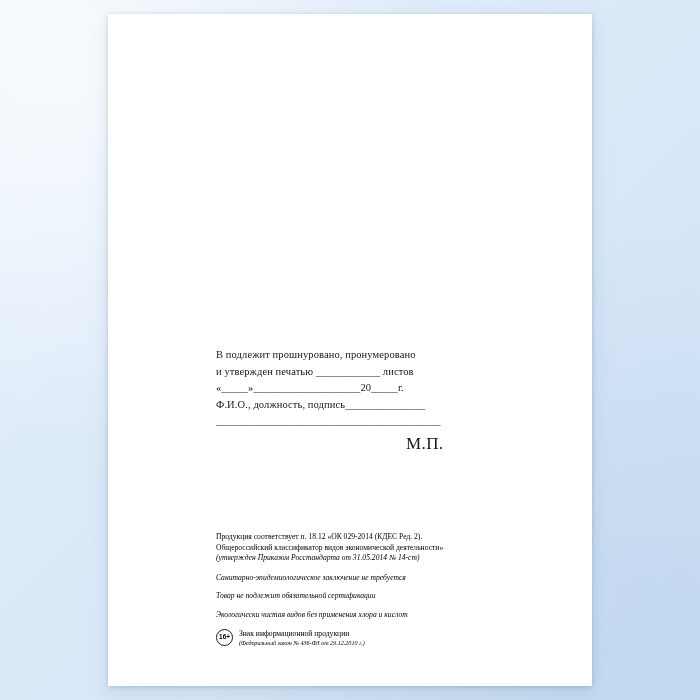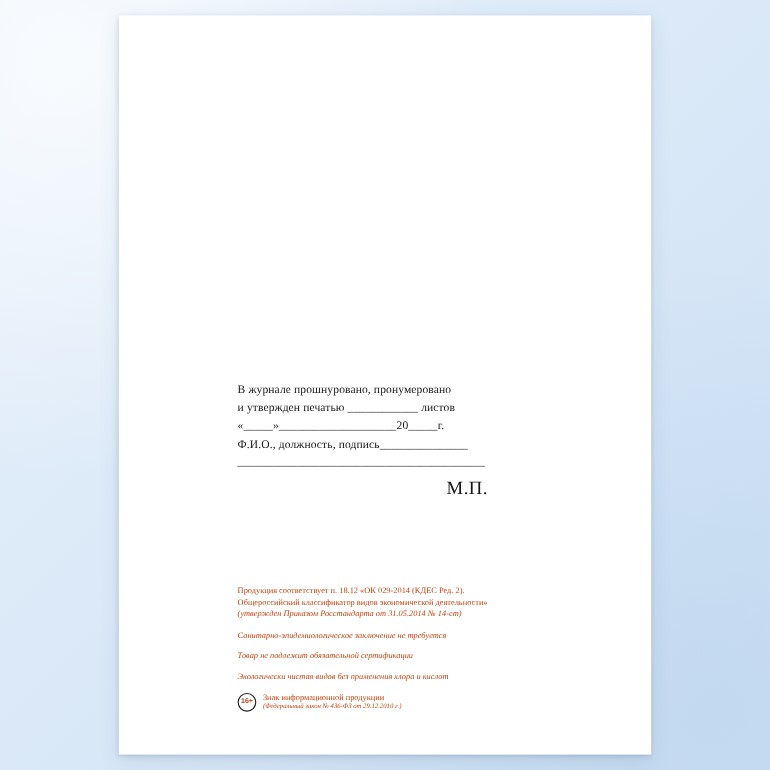--- a/index.html
+++ b/index.html
@@ -57,38 +57,38 @@
     top: 420px;
     font-size: 17px;
     color: #17171a;
     letter-spacing: 0.4px;
   }
   .block-footer {
     position: absolute;
     left: 108px;
     top: 518px;
     width: 330px;
-    color: #c2410c;
+    color: #000000;
   }
   .foot-para {
     font-size: 7.6px;
     line-height: 10.6px;
     margin-bottom: 9px;
     white-space: nowrap;
   }
   .foot-para.tight {
     margin-bottom: 8px;
     font-style: italic;
   }
   .foot-para i {
     font-style: italic;
   }
   .foot-row {
     display: flex;
-    align-items: flex-end;
+    align-items: flex-start;
   }
   .age-badge {
     width: 15px;
     height: 15px;
     border: 1px solid #1a1a1d;
     border-radius: 50%;
     font-size: 6.4px;
     font-weight: bold;
     display: flex;
     align-items: center;
@@ -109,21 +109,21 @@
     line-height: 8.5px;
   }
 </style>
 </head>
 <body>
 
 <div id="stage">
   <div id="page">
 
     <div class="block-main">
-      <div class="line">В журнале прошнуровано, пронумеровано</div>
+      <div class="line">В подлежит прошнуровано, пронумеровано</div>
       <div class="line">и утвержден печатью ____________ листов</div>
       <div class="line">«_____»____________________20_____г.</div>
       <div class="line">Ф.И.О., должность, подпись_______________</div>
       <div class="line">__________________________________________</div>
     </div>
 
     <div class="mp">М.П.</div>
 
     <div class="block-footer">
       <div class="foot-para">

